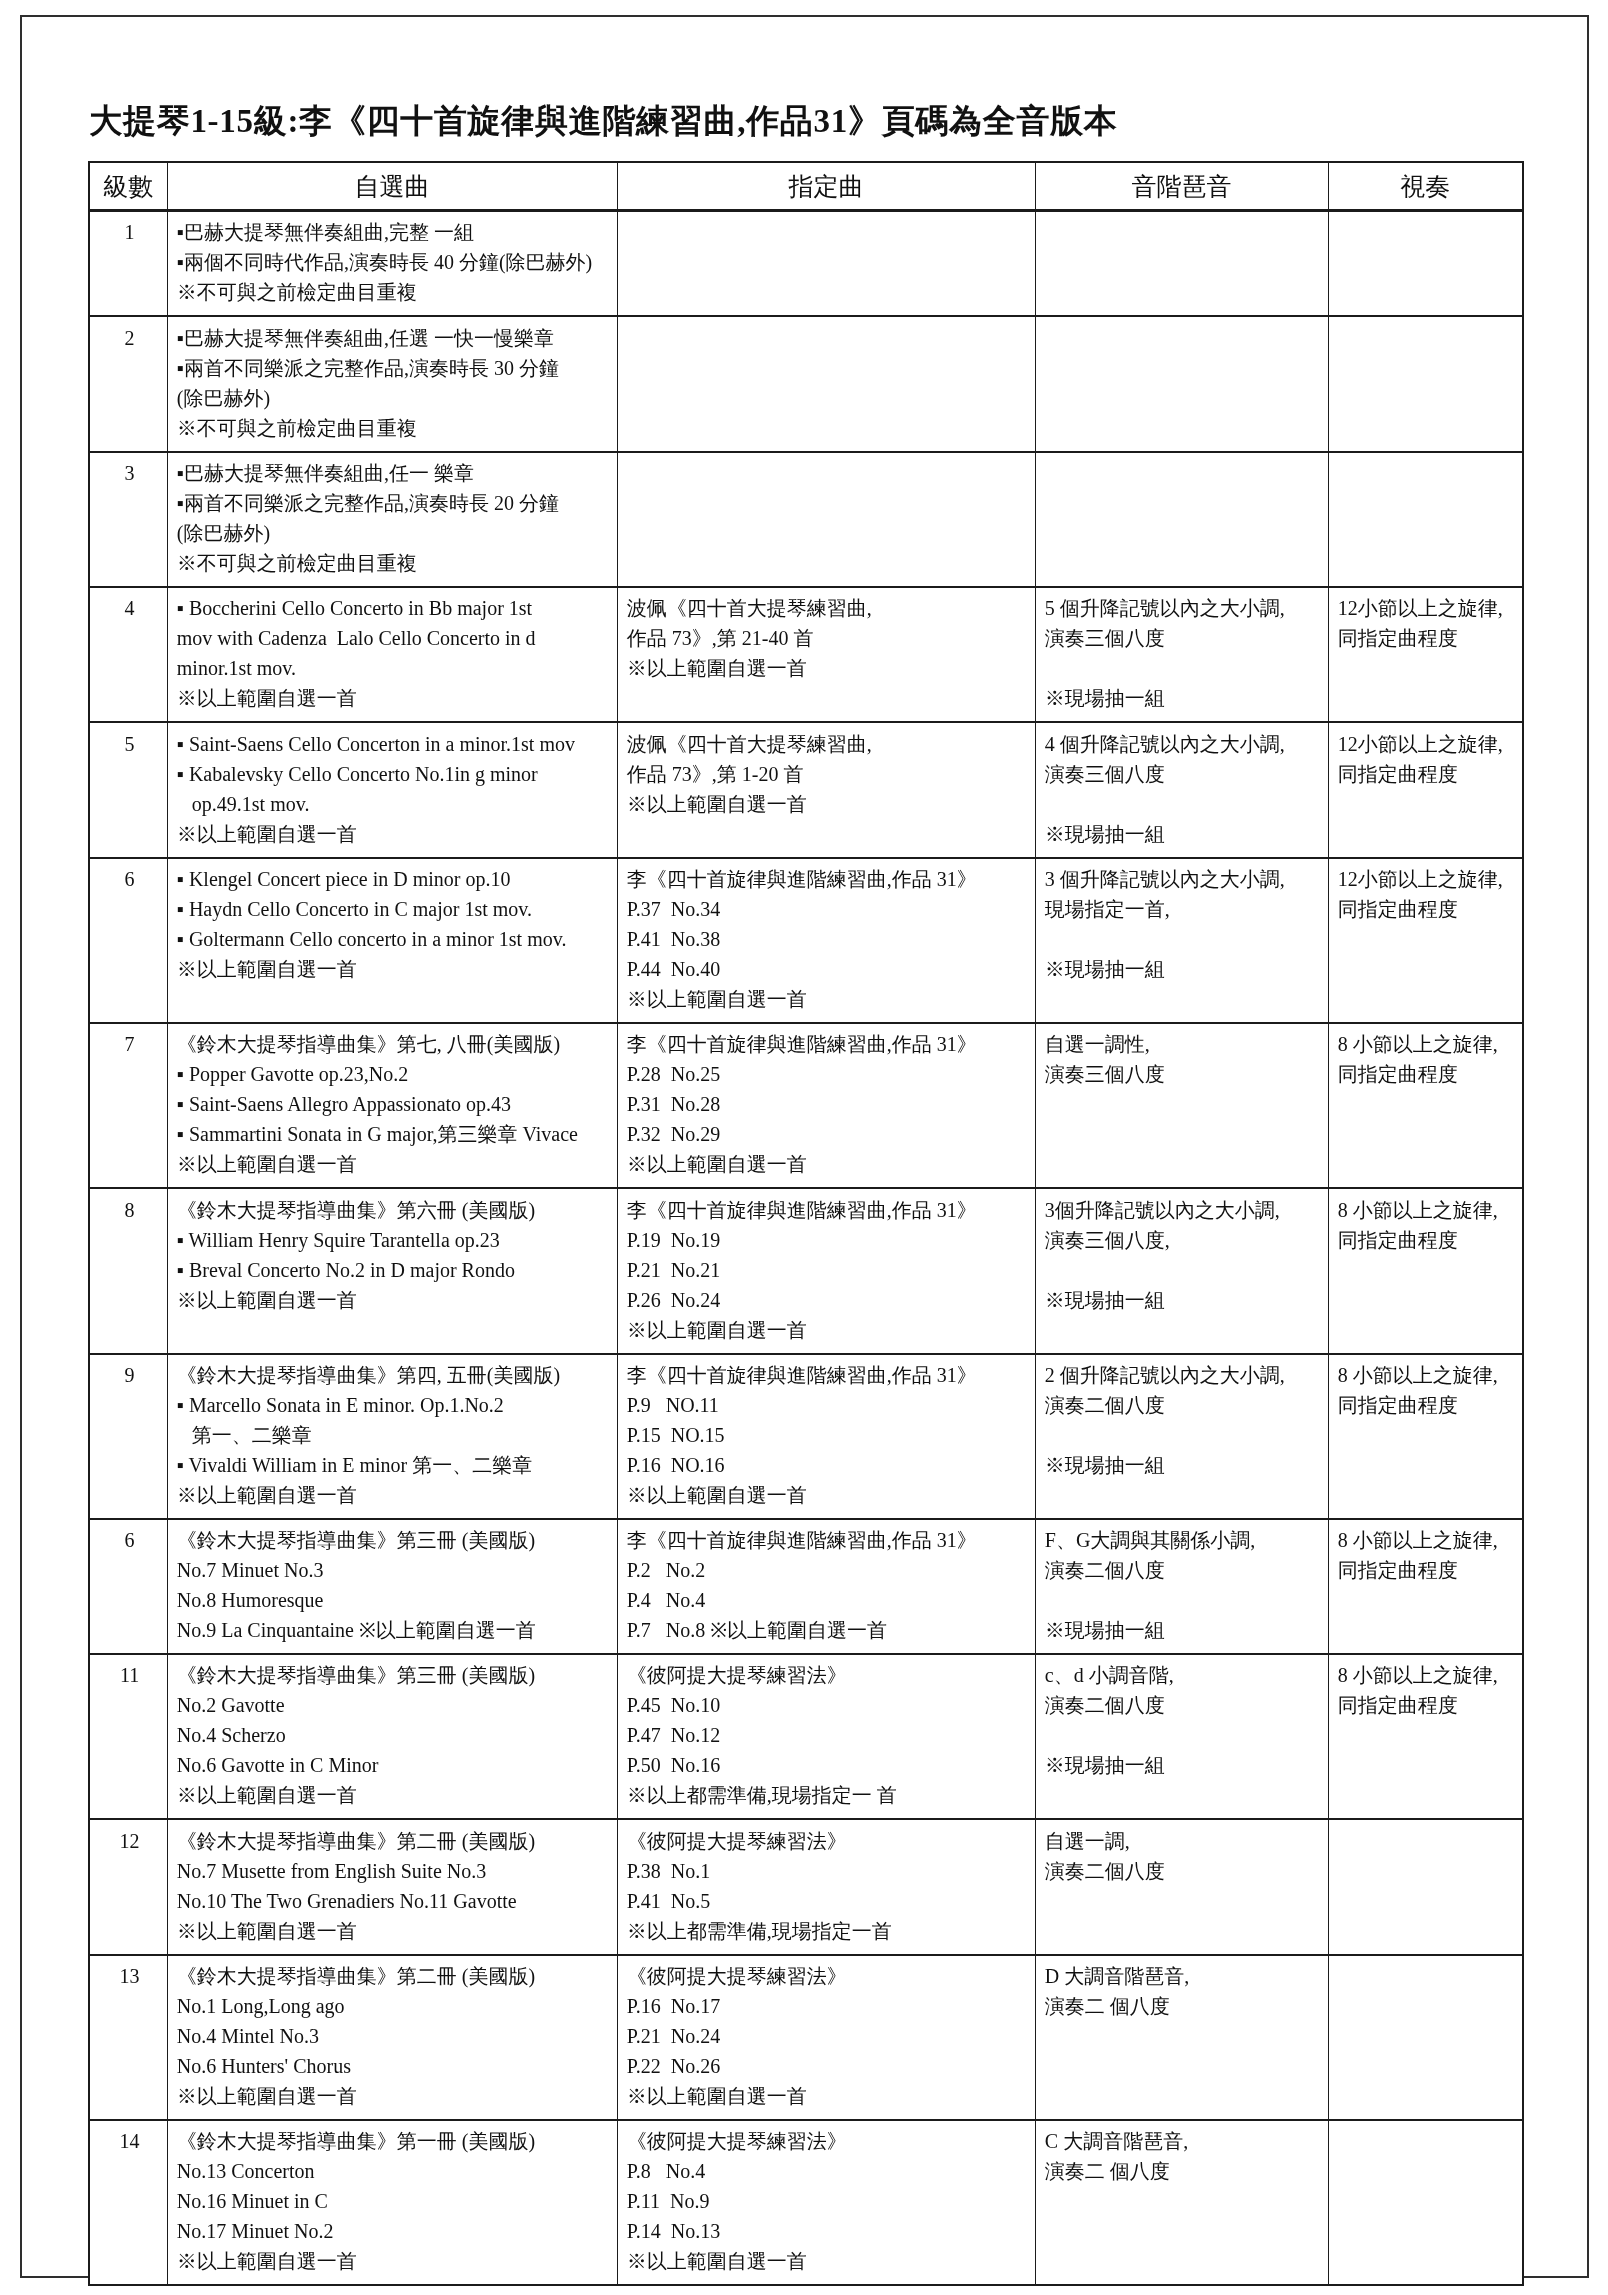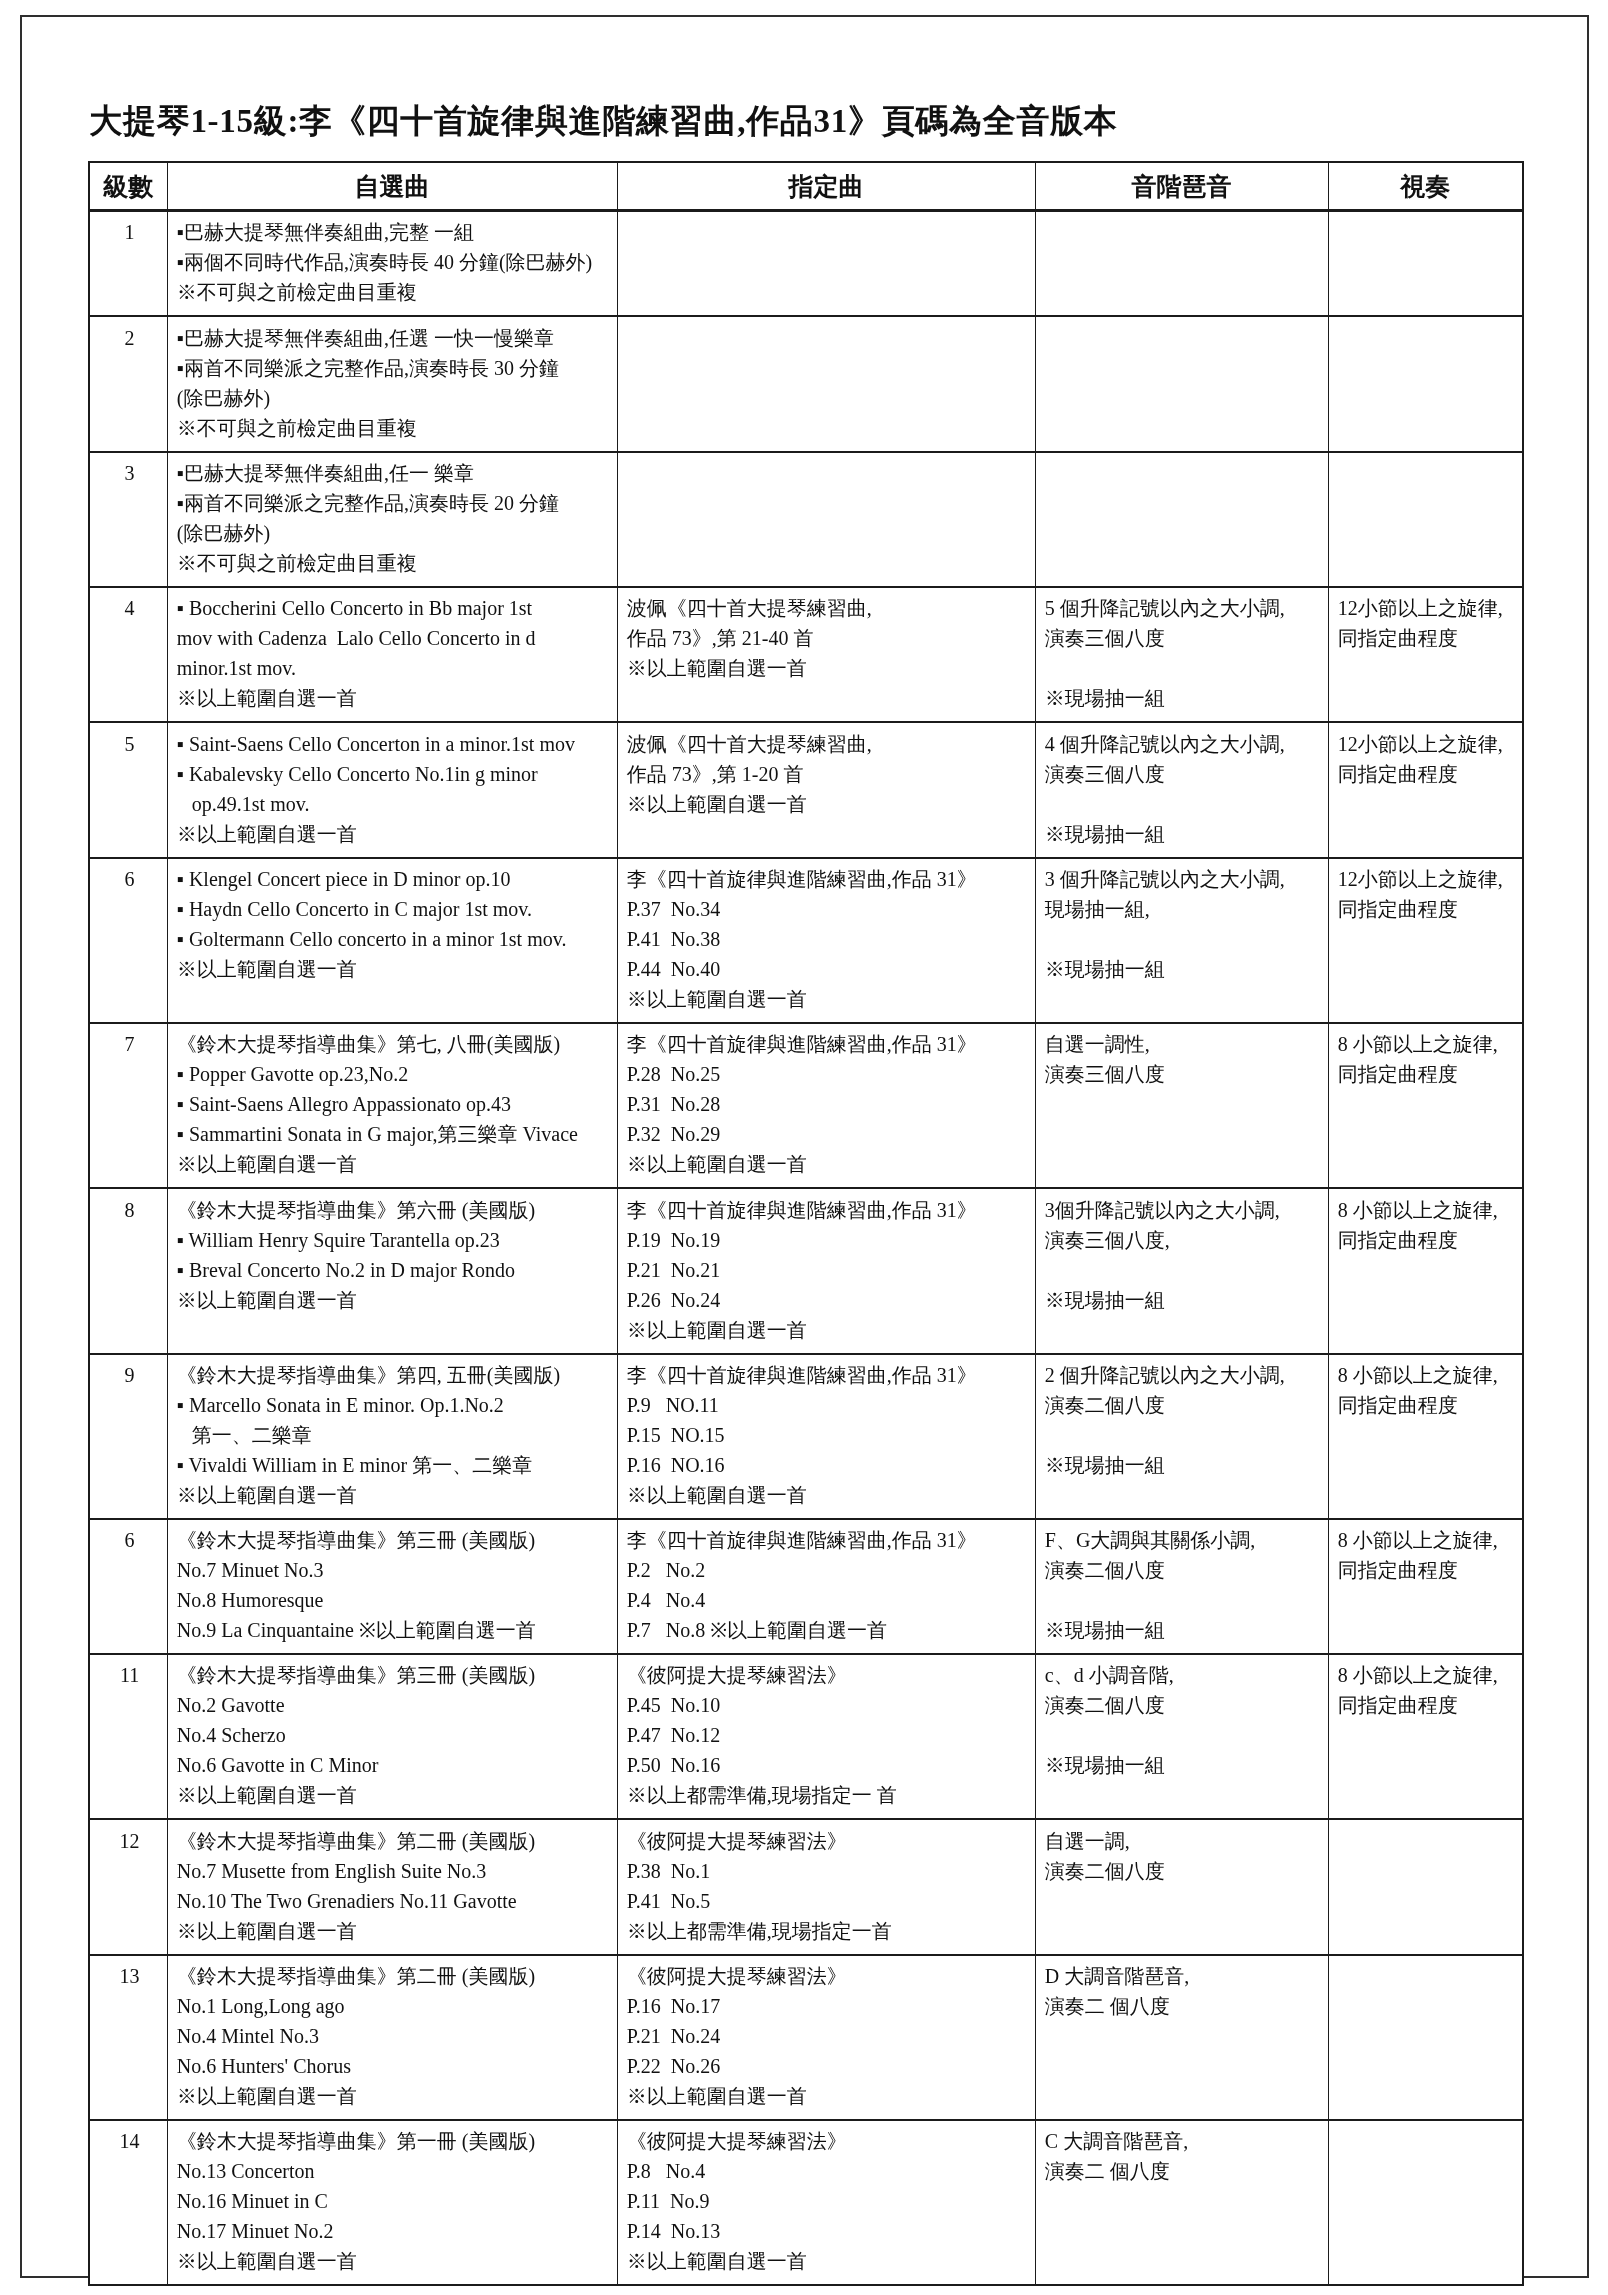--- a/index.html
+++ b/index.html
@@ -37,21 +37,21 @@
   table.exam {
     border-collapse: collapse;
     table-layout: fixed;
     width: 1436px;
     border: 2.6px solid #1b1b1b;
   }
   table.exam th {
     border: 1.3px solid #1b1b1b;
     border-bottom: 3.3px solid #1b1b1b;
     font-size: 25px;
-    font-weight: 700;
+    font-weight: 400;
     padding: 6.6px 4px;
     text-align: center;
     background: #fff;
     margin-top: 33px;
   }
   table.exam td {
     border: 1.3px solid #1b1b1b;
     border-top: 2.6px solid #1b1b1b;
     vertical-align: top;
     padding: 5.3px 6.6px 8px 9.3px;
@@ -190,21 +190,21 @@
           </td>
           <td class="text-cell">
             <div class="line">李《四十首旋律與進階練習曲,作品 31》</div>
             <div class="line">P.37  No.34</div>
             <div class="line">P.41  No.38</div>
             <div class="line">P.44  No.40</div>
             <div class="line">※以上範圍自選一首</div>
           </td>
           <td class="text-cell">
             <div class="line">3 個升降記號以內之大小調,</div>
-            <div class="line">現場抽一組,</div>
+            <div class="line">現場指定一首,</div>
             <div class="line"></div>
             <div class="line">※現場抽一組</div>
           </td>
           <td class="text-cell">
             <div class="line">12小節以上之旋律,</div>
             <div class="line">同指定曲程度</div>
           </td>
         </tr>
         <tr>
           <td class="level-cell">7</td>

